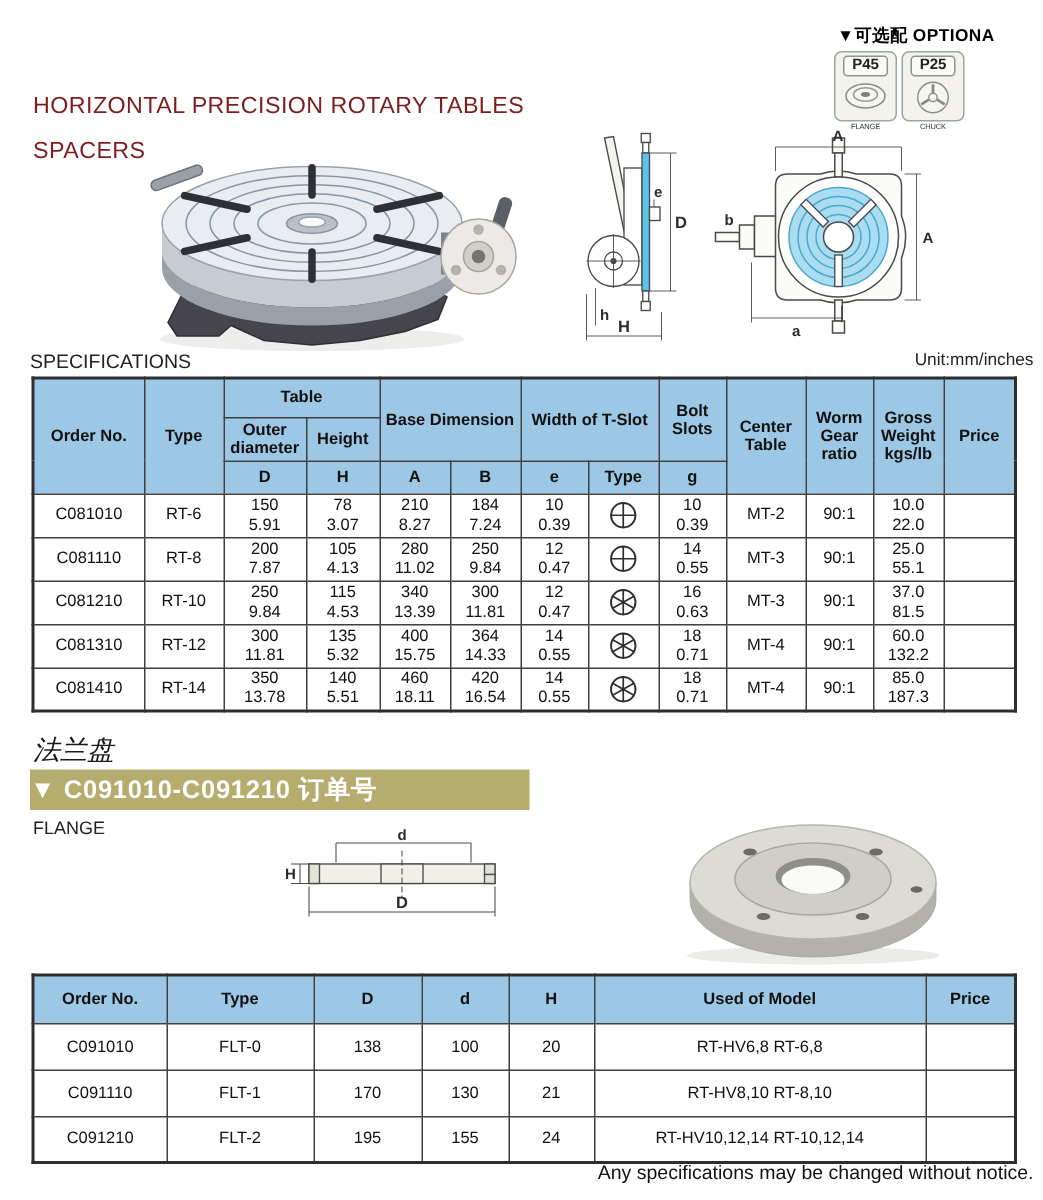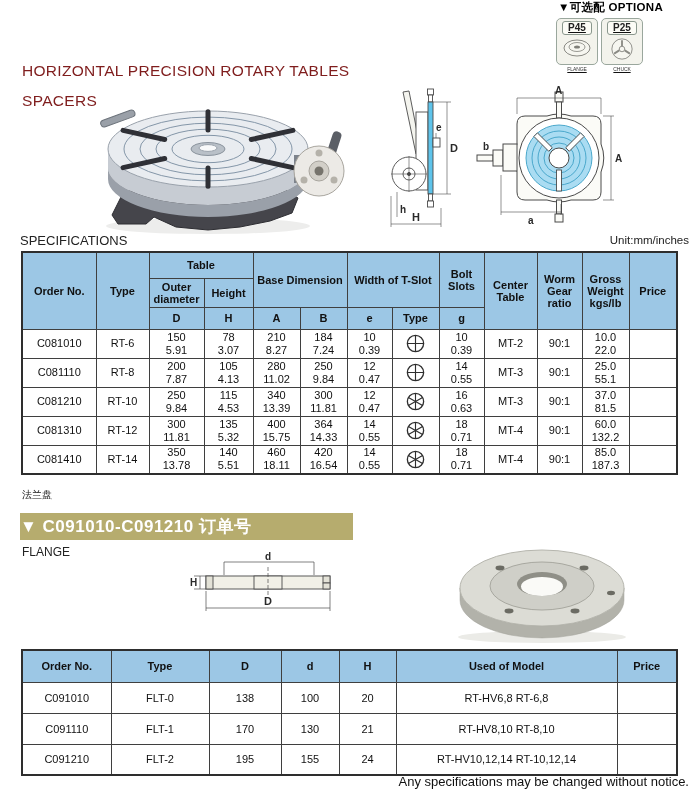--- a/index.html
+++ b/index.html
@@ -1,23 +1,23 @@
 <!DOCTYPE html>
 <html><head>
 <meta charset="utf-8">
 <style>
   html,body{margin:0;padding:0;background:#fff;}
   .page{position:relative;width:695px;height:800px;background:#ffffff;overflow:hidden;
         font-family:"Liberation Sans",sans-serif;color:#111;}
 
   
-  .optional{position:absolute;top:0;right:5px;width:134px;padding-left:16px;}
+  .optional{position:absolute;top:16px;right:5px;width:134px;padding-left:16px;}
   .opt-heading{font-size:11.5px;font-weight:bold;color:#000;letter-spacing:.3px;margin-left:2px;white-space:nowrap;}
   .opt-items{display:flex;gap:3px;margin-top:3px;}
-  .opt-item{width:42px;text-align:center;text-decoration:underline;}
+  .opt-item{width:42px;text-align:center;}
   .opt-box{height:47px;border:1px solid #9aa79d;border-radius:5px;background:#f3f3ec;
            display:flex;flex-direction:column;align-items:center;box-sizing:border-box;}
   .opt-tab{margin-top:2px;border:1px solid #8a978d;border-radius:3px;background:#fcfcf6;
            font-size:10px;font-weight:bold;line-height:12px;padding:0 5px;color:#222;}
   .opt-icon{margin-top:2px;}
   .opt-caption{font-size:5px;margin-top:1px;white-space:nowrap;color:#333;letter-spacing:-.1px;}
 
   
   .title{position:absolute;left:22px;top:56px;font-size:15.5px;line-height:30px;
          font-weight:400;color:#7f1d1d;letter-spacing:.3px;}
@@ -35,21 +35,21 @@
   .spec tbody tr{height:29px;}
   .hr1{height:26px;} .hr2{height:29px;} .hr3{height:22px;}
   .v2 span{display:block;}
   .slot-svg{width:21px;height:21px;display:block;margin:0 auto;}
 
   .flg{top:649px;}
   .flg thead tr{height:32px;}
   .flg tbody tr{height:31px;}
 
   
-  .cn-title{position:absolute;left:22px;top:488px;font-size:10px;color:#1a1a1a;}
+  .cn-title{position:absolute;left:22px;top:488px;font-size:18px;color:#1a1a1a;font-style:italic;}
   .banner{position:absolute;left:20px;top:513px;width:333px;height:27px;background:#b6ac6e;
           color:#fff;font-weight:bold;font-size:17px;line-height:27px;padding-left:0;
           box-sizing:border-box;letter-spacing:.5px;white-space:nowrap;}
   .flange-label{position:absolute;left:22px;top:545px;font-size:12px;color:#222;}
 
   .footer{position:absolute;right:6px;top:774px;font-size:13px;color:#111;}
 
   
   .art{position:absolute;}
   svg text{font-family:"Liberation Sans",sans-serif;fill:#2a2a2a;}

